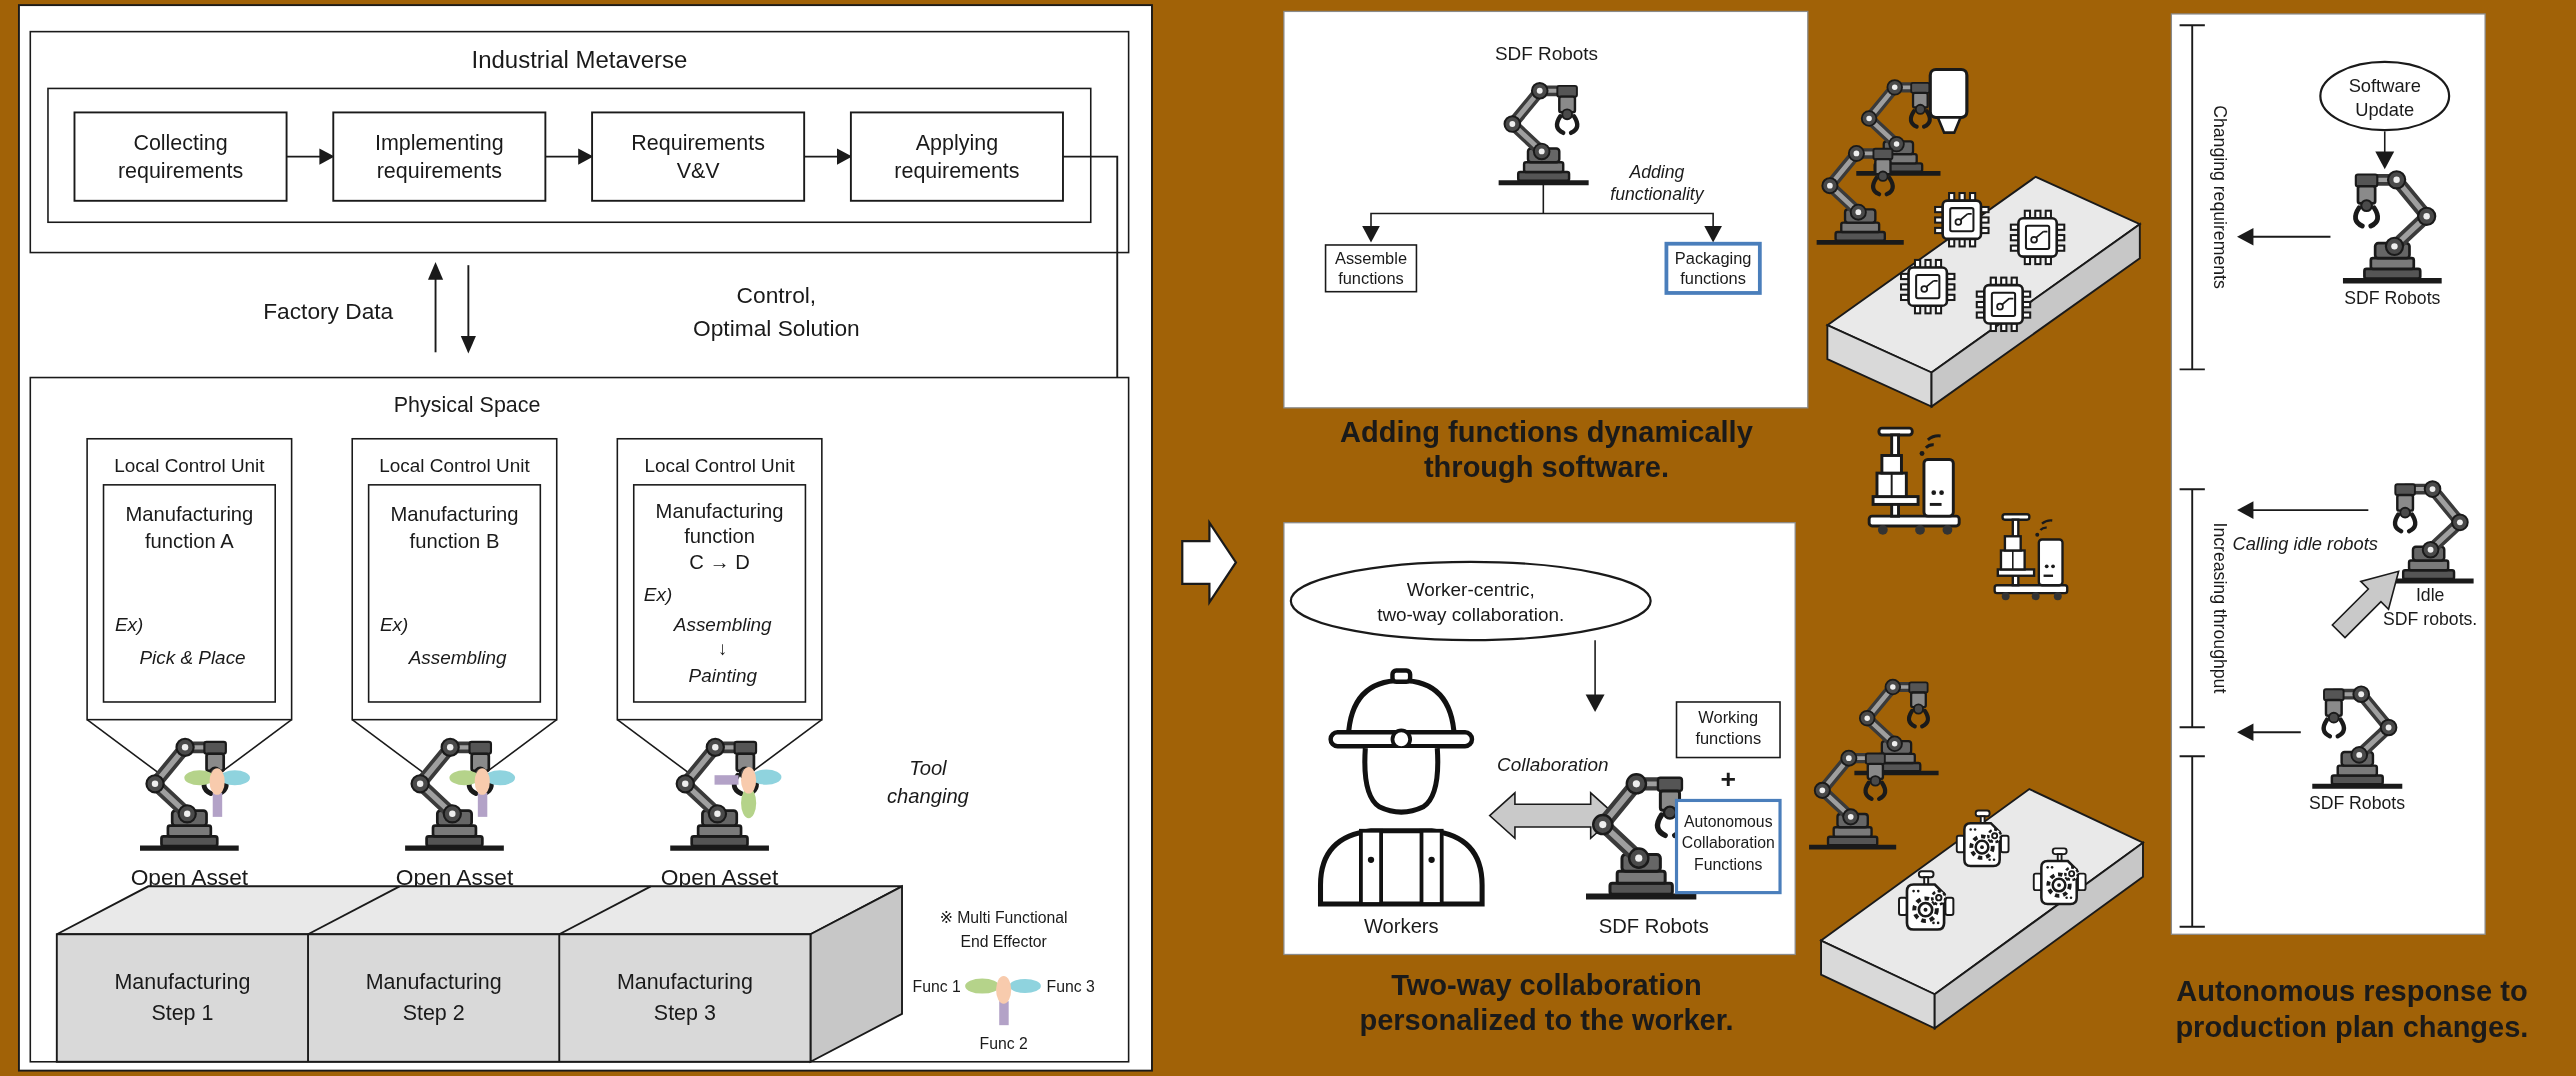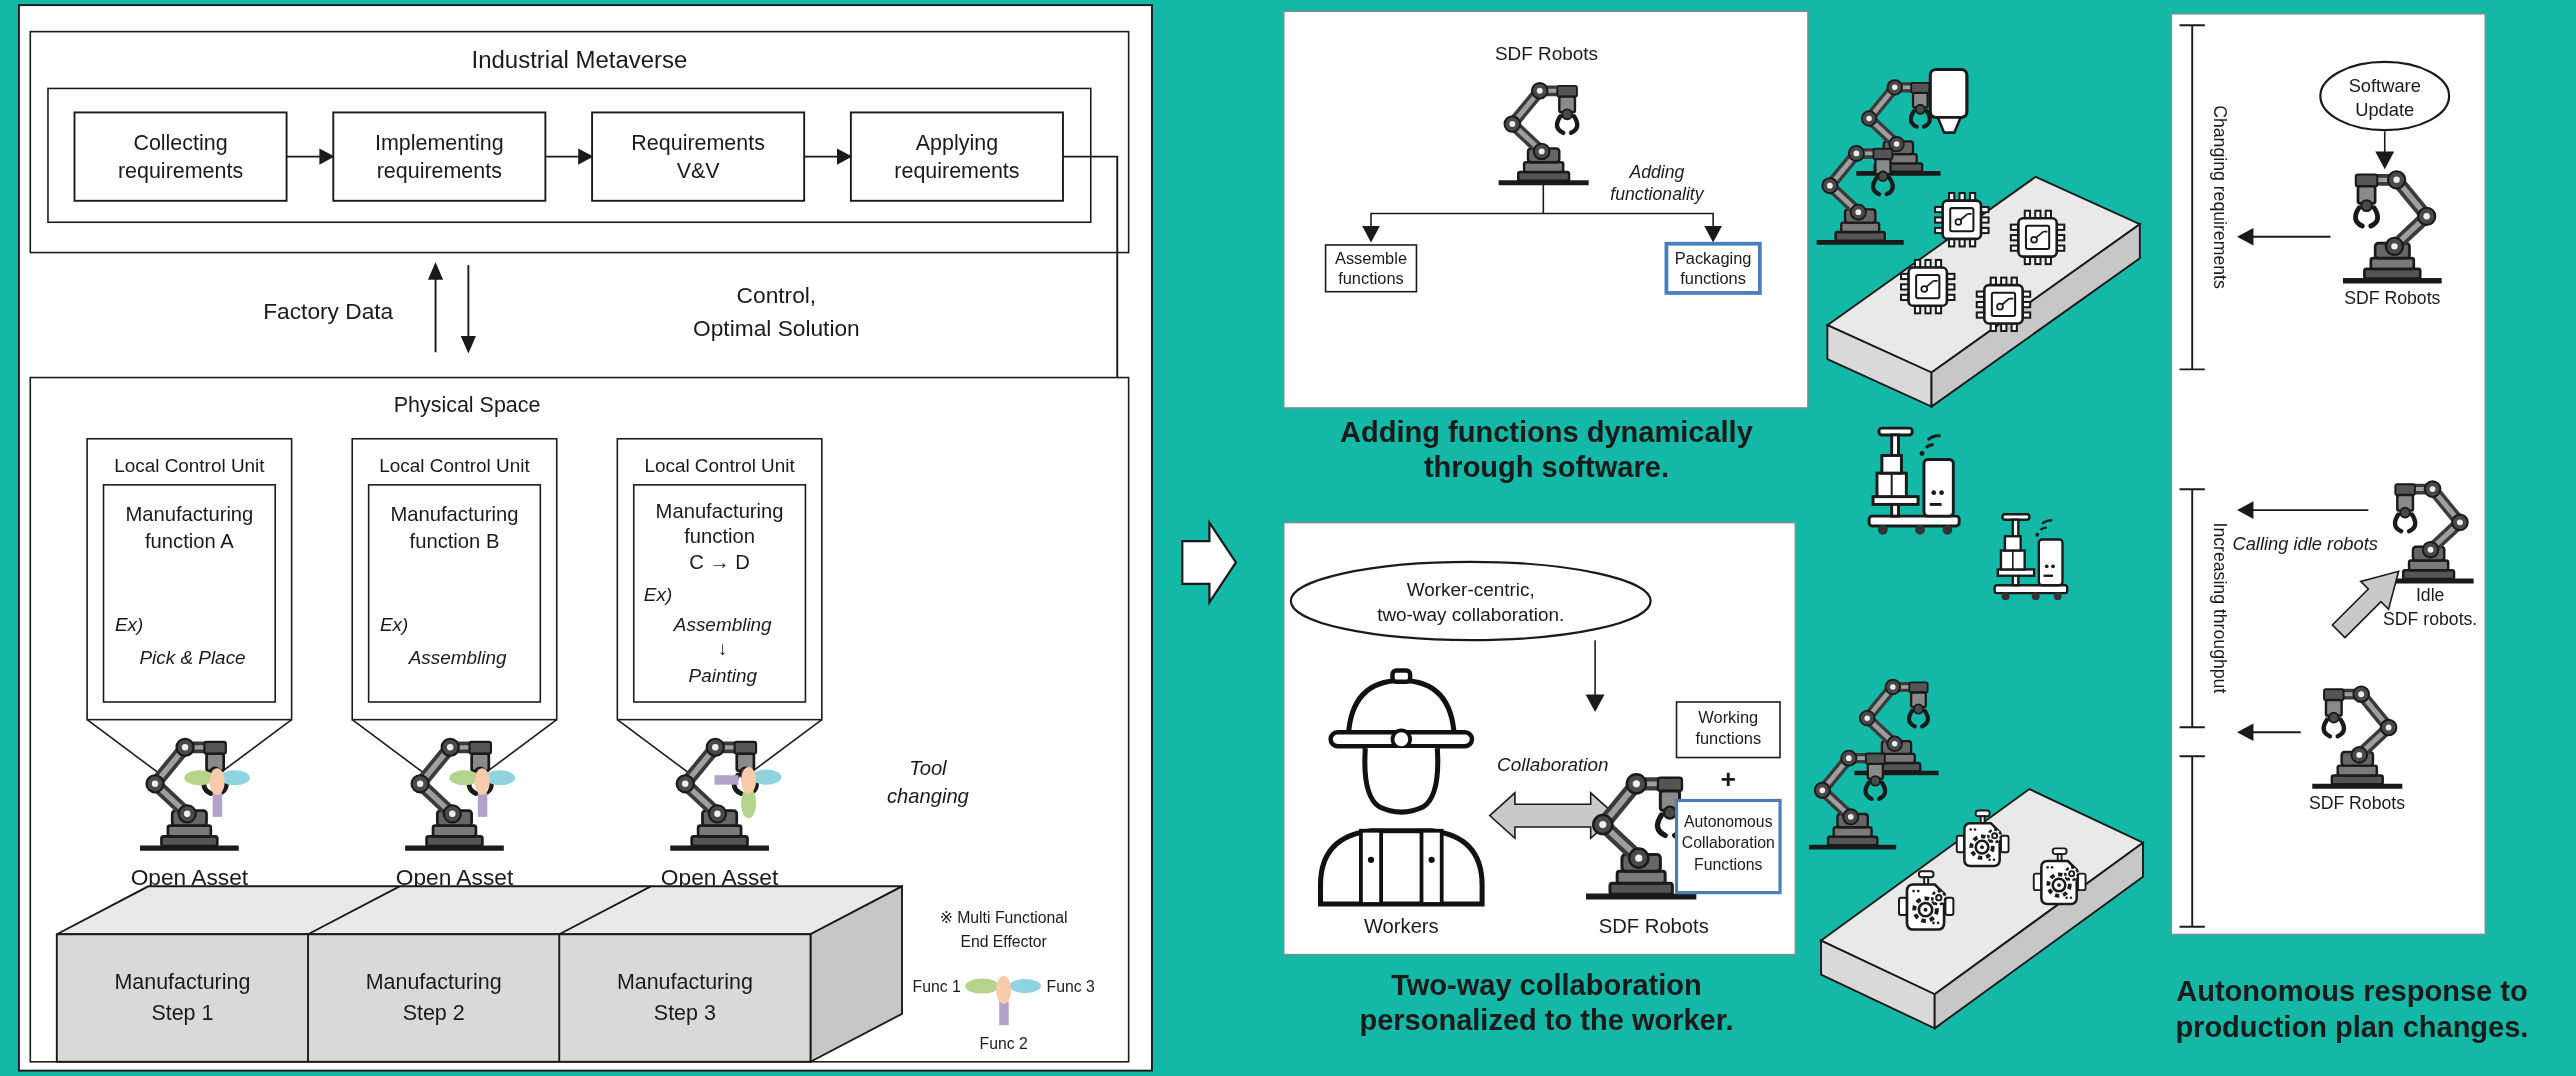--- a/index.html
+++ b/index.html
@@ -1,16 +1,16 @@
 <!DOCTYPE html>
 <html style="font-size:10px"><head>
 <meta charset="utf-8">
 <style>
   html,body{margin:0;padding:0;background:#ffffff;}
-  #canvas{position:relative;width:2576px;height:1077px;background:#14b8a6;overflow:hidden;}
+  #canvas{position:relative;width:2576px;height:1077px;background:#a16207;overflow:hidden;}
   svg{display:block;}
   .t{font-family:"Liberation Sans","DejaVu Sans",sans-serif;fill:#1a1a1a;}
   .it{font-style:italic;}
   .cap{font-weight:bold;}
 </style>
 </head>
 <body>
 
 <div id="canvas">
 <svg width="2576" height="1077" viewBox="0 0 4081 1706">

